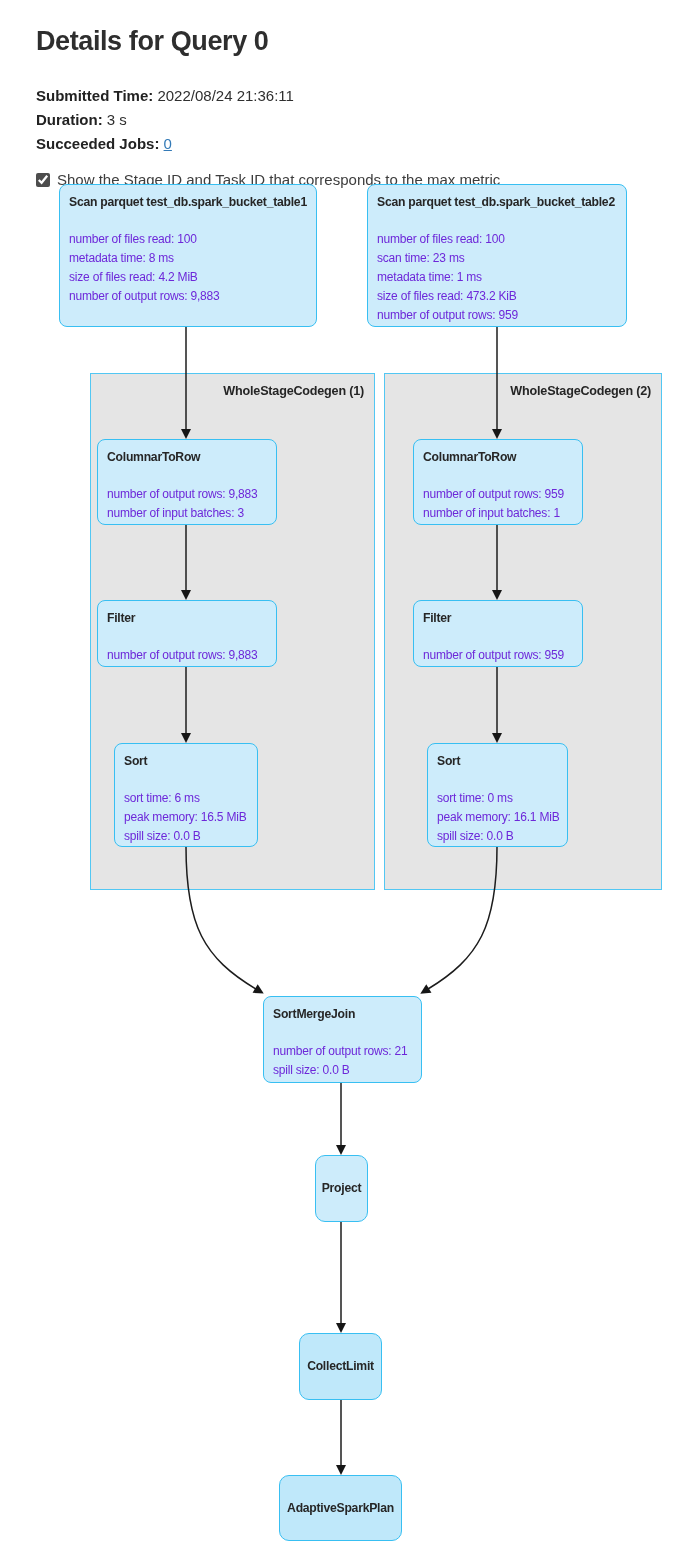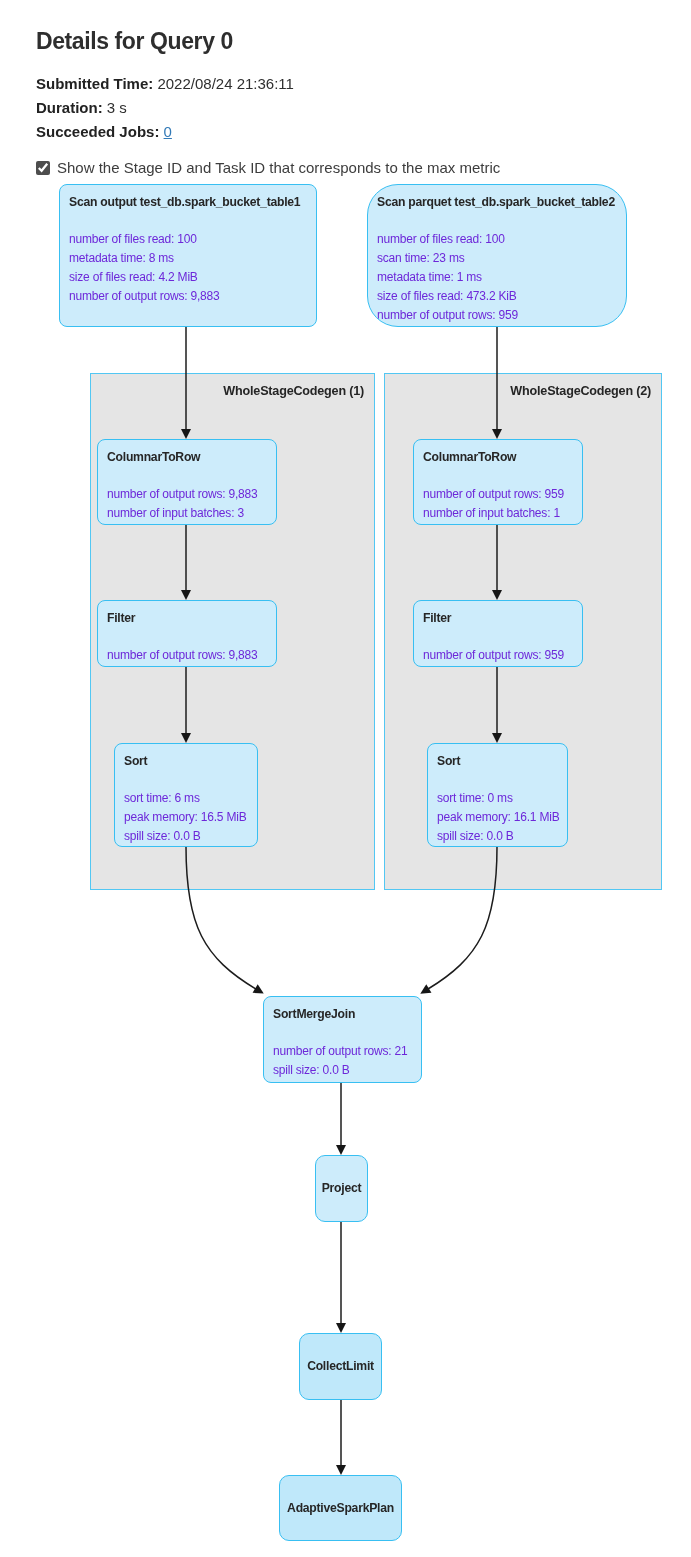--- a/index.html
+++ b/index.html
@@ -5,21 +5,21 @@
   * { box-sizing: border-box; }
   html, body { margin: 0; padding: 0; background: #ffffff; }
   body {
     width: 691px; height: 1557px; position: relative;
     font-family: "Liberation Sans", "DejaVu Sans", sans-serif;
     color: #333;
   }
   
   .hdr { padding: 26px 0 0 36px; }
   .hdr h1 {
-    margin: 0 0 16px 0; font-size: 23px; line-height: 30px;
+    margin: 0 0 28px 0; font-size: 27px; line-height: 30px;
     font-weight: 700; color: #2e2e2e; letter-spacing: -0.4px;
   }
   .meta-line { font-size: 15px; line-height: 24px; color: #2f2f2f; }
   .meta-line .lbl { font-weight: 700; color: #222; }
   .jobs-link { color: #337ab7; text-decoration: underline; cursor: pointer; }
   .chk-row {
     margin: 15px 0 0 36px; display: flex; align-items: center; gap: 7px;
     font-size: 15px; color: #3d3d3d; cursor: default;
   }
   .chk-row input {
@@ -103,29 +103,29 @@
       <path d="M497,483 L497,550" marker-end="url(#arrow)"></path>
       <path d="M186,663 C186,742 204,774 256,805" marker-end="url(#arrow)"></path>
       <path d="M497,663 C497,742 479,774 428,805" marker-end="url(#arrow)"></path>
       <path d="M341,899 L341,962" marker-end="url(#arrow)"></path>
       <path d="M341,1038 L341,1140" marker-end="url(#arrow)"></path>
       <path d="M341,1216 L341,1282" marker-end="url(#arrow)"></path>
     </g>
   </svg>
 
   <div class="node" style="left:59px; top:0; width:258px; height:143px;">
-    <div class="node-title">Scan output test_db.spark_bucket_table1</div>
+    <div class="node-title">Scan parquet test_db.spark_bucket_table1</div>
     <div class="node-gap"></div>
     <div class="metric">number of files read: 100</div>
     <div class="metric">metadata time: 8 ms</div>
     <div class="metric">size of files read: 4.2 MiB</div>
     <div class="metric">number of output rows: 9,883</div>
   </div>
 
-  <div class="node" style="left:367px; top:0; width:260px; height:143px;border-radius:31px;">
+  <div class="node" style="left:367px; top:0; width:260px; height:143px;">
     <div class="node-title">Scan parquet test_db.spark_bucket_table2</div>
     <div class="node-gap"></div>
     <div class="metric">number of files read: 100</div>
     <div class="metric">scan time: 23 ms</div>
     <div class="metric">metadata time: 1 ms</div>
     <div class="metric">size of files read: 473.2 KiB</div>
     <div class="metric">number of output rows: 959</div>
   </div>
 
   <div class="node" style="left:97px; top:255px; width:180px; height:86px;">

